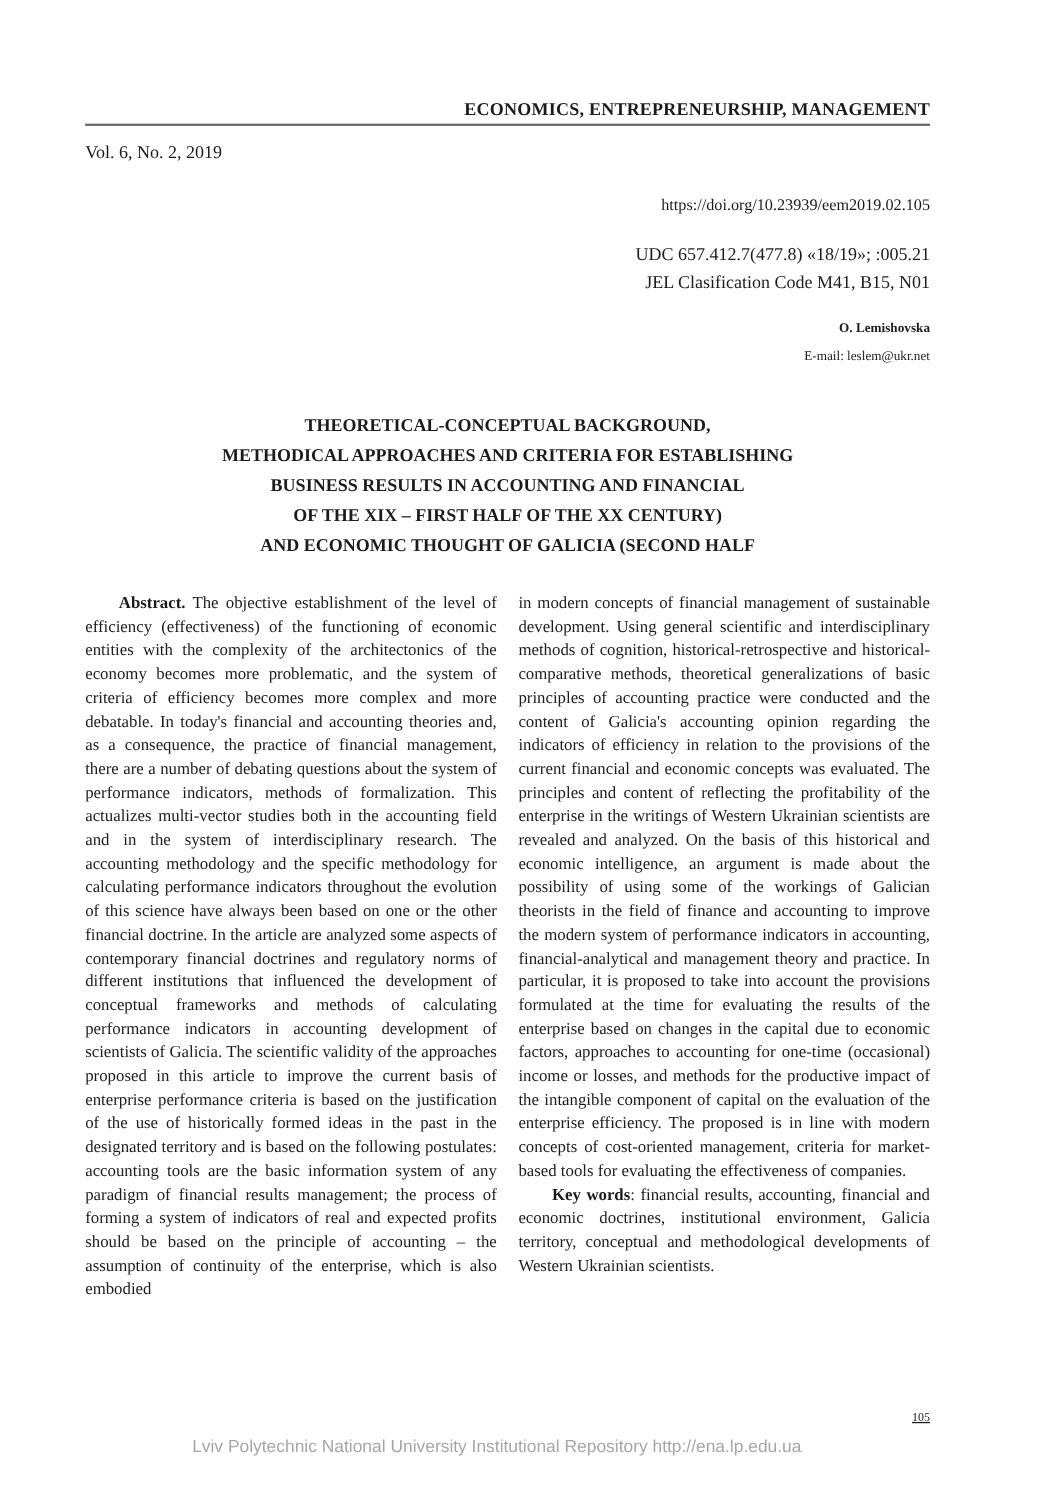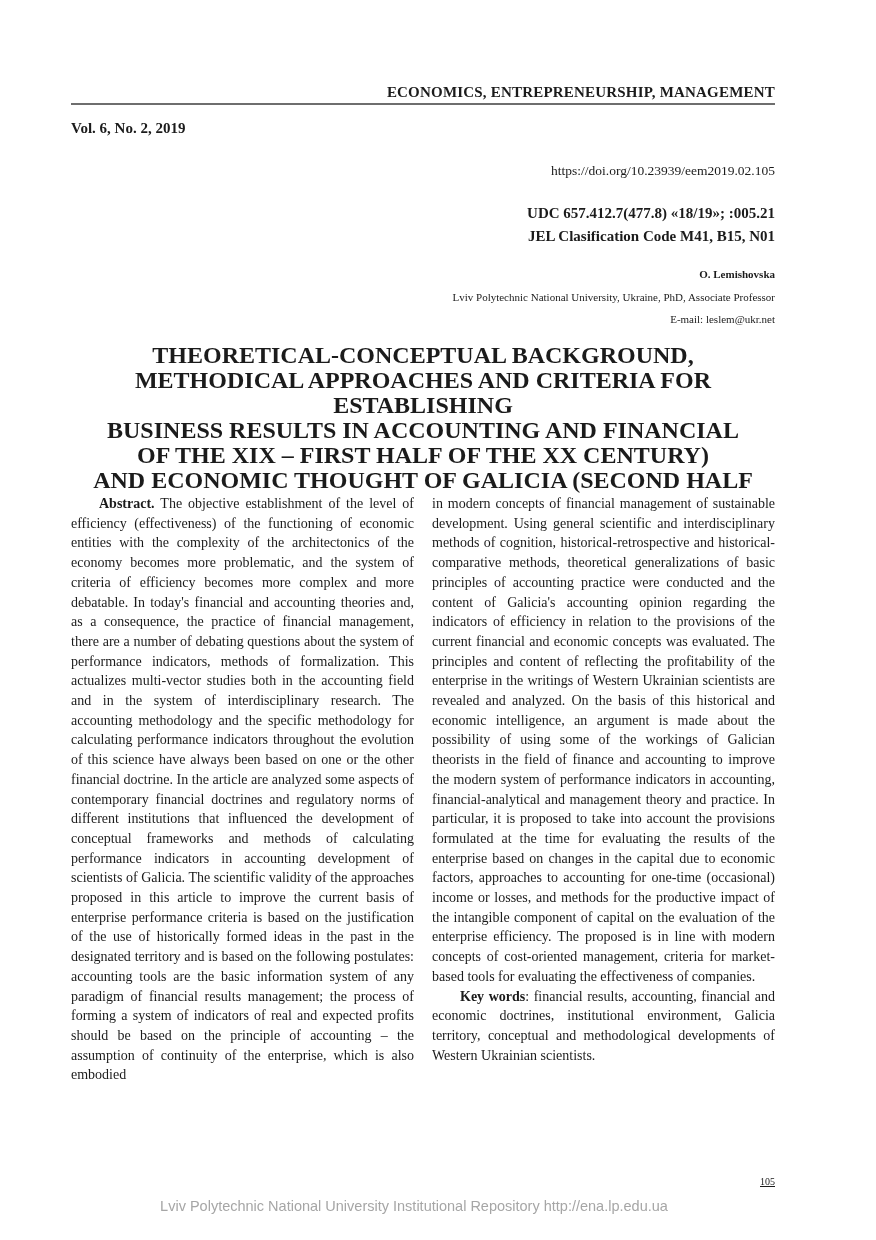--- a/index.html
+++ b/index.html
@@ -27,47 +27,47 @@
     font-size: 15px;
     letter-spacing: 0.2px;
   }
   .header-rule {
     top: 103px;
     border-top: 2px solid #6e6e6e;
     height: 0;
   }
   .vol-line {
     top: 120px;
-    font-weight: bold;
+    font-weight: normal;
     font-size: 15px;
   }
   .doi-line {
     top: 163px;
     text-align: right;
     font-size: 13.5px;
   }
   .udc-block {
     top: 202px;
     text-align: right;
-    font-weight: bold;
+    font-weight: normal;
     font-size: 15px;
     line-height: 23px;
   }
   .author-block {
     top: 263px;
     text-align: right;
     font-size: 11px;
     line-height: 22.5px;
   }
   .author-name { font-weight: bold; }
   .paper-title {
     top: 343px;
     text-align: center;
     font-weight: bold;
-    font-size: 24px;
+    font-size: 15px;
     line-height: 25px;
   }
   .abstract {
     top: 494px;
     display: flex;
     gap: 18px;
     font-size: 14px;
     line-height: 19.7px;
     text-align: justify;
   }
@@ -102,21 +102,20 @@
 
 <div class="content doi-line">https://doi.org/10.23939/eem2019.02.105</div>
 
 <div class="content udc-block">
   <div>UDC 657.412.7(477.8) «18/19»; :005.21</div>
   <div>JEL Clasification Code M41, B15, N01</div>
 </div>
 
 <div class="content author-block">
   <div class="author-name">O. Lemishovska</div>
-  <div>Lviv Polytechnic National University, Ukraine, PhD, Associate Professor</div>
   <div>E-mail: leslem@ukr.net</div>
 </div>
 
 <div class="content paper-title">
   <div>THEORETICAL-CONCEPTUAL BACKGROUND,</div>
   <div>METHODICAL APPROACHES AND CRITERIA FOR ESTABLISHING</div>
   <div>BUSINESS RESULTS IN ACCOUNTING AND FINANCIAL</div>
   <div>OF THE XIX – FIRST HALF OF THE XX CENTURY)</div>
   <div>AND ECONOMIC THOUGHT OF GALICIA (SECOND HALF</div>
 </div>

